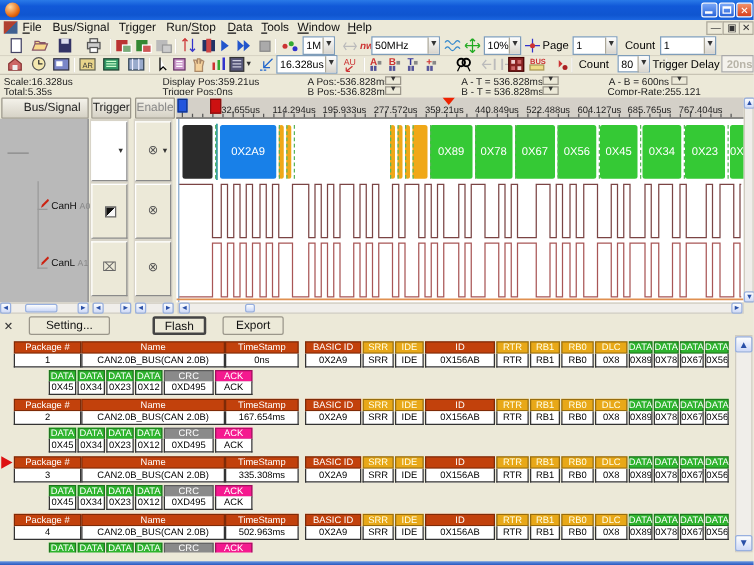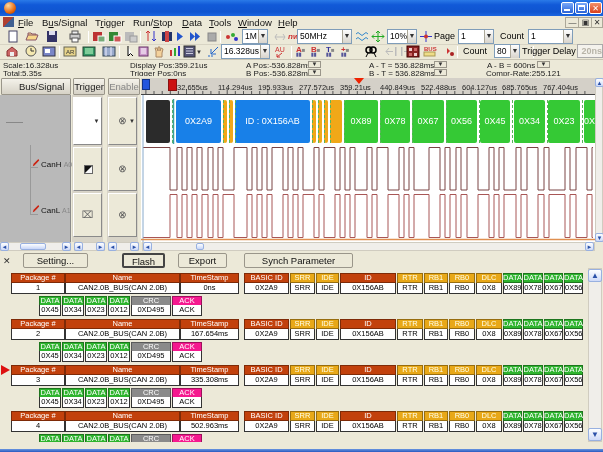--- a/index.html
+++ b/index.html
@@ -393,21 +393,20 @@
      <div style="position:absolute;right:0px;top:18px;width:8px;height:10px;font-size:6px;line-height:10px;color:#333">▼</div>
    </div>
    <div class="cell" style="top:52px;height:44px;line-height:42px;font-size:10px">⊗</div>
    <div class="cell" style="top:98px;height:44px;line-height:42px;font-size:10px">⊗</div>
  </div>
  <div id="plot">
    <div class="blk" style="left:5px;width:24px;background:#2b2b2b"></div>
         <div class="blk" style="left:35px;width:45px;background:#1880e8">0X2A9</div>
         <div class="blk" style="left:82px;width:4px;background:#f0a818"></div>
         <div class="blk" style="left:88px;width:4px;background:#f0a818"></div>
-        <div class="blk" style="left:94px;width:75px;background:#1880e8">ID : 0X156AB</div>
         <div class="blk" style="left:171px;width:4px;background:#f0a818"></div>
         <div class="blk" style="left:177px;width:4px;background:#f0a818"></div>
         <div class="blk" style="left:183px;width:4px;background:#f0a818"></div>
         <div class="blk" style="left:189px;width:12px;background:#f0a818"></div>
         <div class="blk" style="left:203px;width:34px;background:#35c935">0X89</div>
         <div class="blk" style="left:239px;width:30px;background:#35c935">0X78</div>
         <div class="blk" style="left:271px;width:32px;background:#35c935">0X67</div>
         <div class="blk" style="left:305px;width:31px;background:#35c935">0X56</div>
         <div class="blk" style="left:339px;width:30px;background:#35c935">0X45</div>
         <div class="blk" style="left:373px;width:31px;background:#35c935">0X34</div>
@@ -455,21 +454,20 @@
  <div class="sbtn" style="left:143px">◄</div>
       <div class="sthumb" style="left:196px;width:8px"></div>
       <div class="sbtn" style="left:585px">►</div>
 </div>
 
 <div id="tabs">
  <div style="position:absolute;left:3px;top:4px;font-size:9px;color:#333">✕</div>
  <div class="tbtn" style="left:23px;width:65px">Setting...</div>
  <div class="tbtn" style="left:122px;width:43px;border:2px solid #444">Flash</div>
  <div class="tbtn" style="left:178px;width:49px">Export</div>
- <div class="tbtn" style="left:244px;width:109px">Synch Parameter</div>
 </div>
 
 <div id="pkt">
 <div class="prow" style="top:4.5px">
         <div class="hc hnavy" style="left:11px;width:54px">Package #</div>
         <div class="hc hnavy" style="left:65px;width:115px">Name</div>
         <div class="hc hnavy" style="left:180px;width:59px">TimeStamp</div>
         <div class="hc hblue" style="left:244px;width:45px">BASIC ID</div>
         <div class="hc horg" style="left:290px;width:25px">SRR</div>
         <div class="hc horg" style="left:316px;width:23px">IDE</div>

